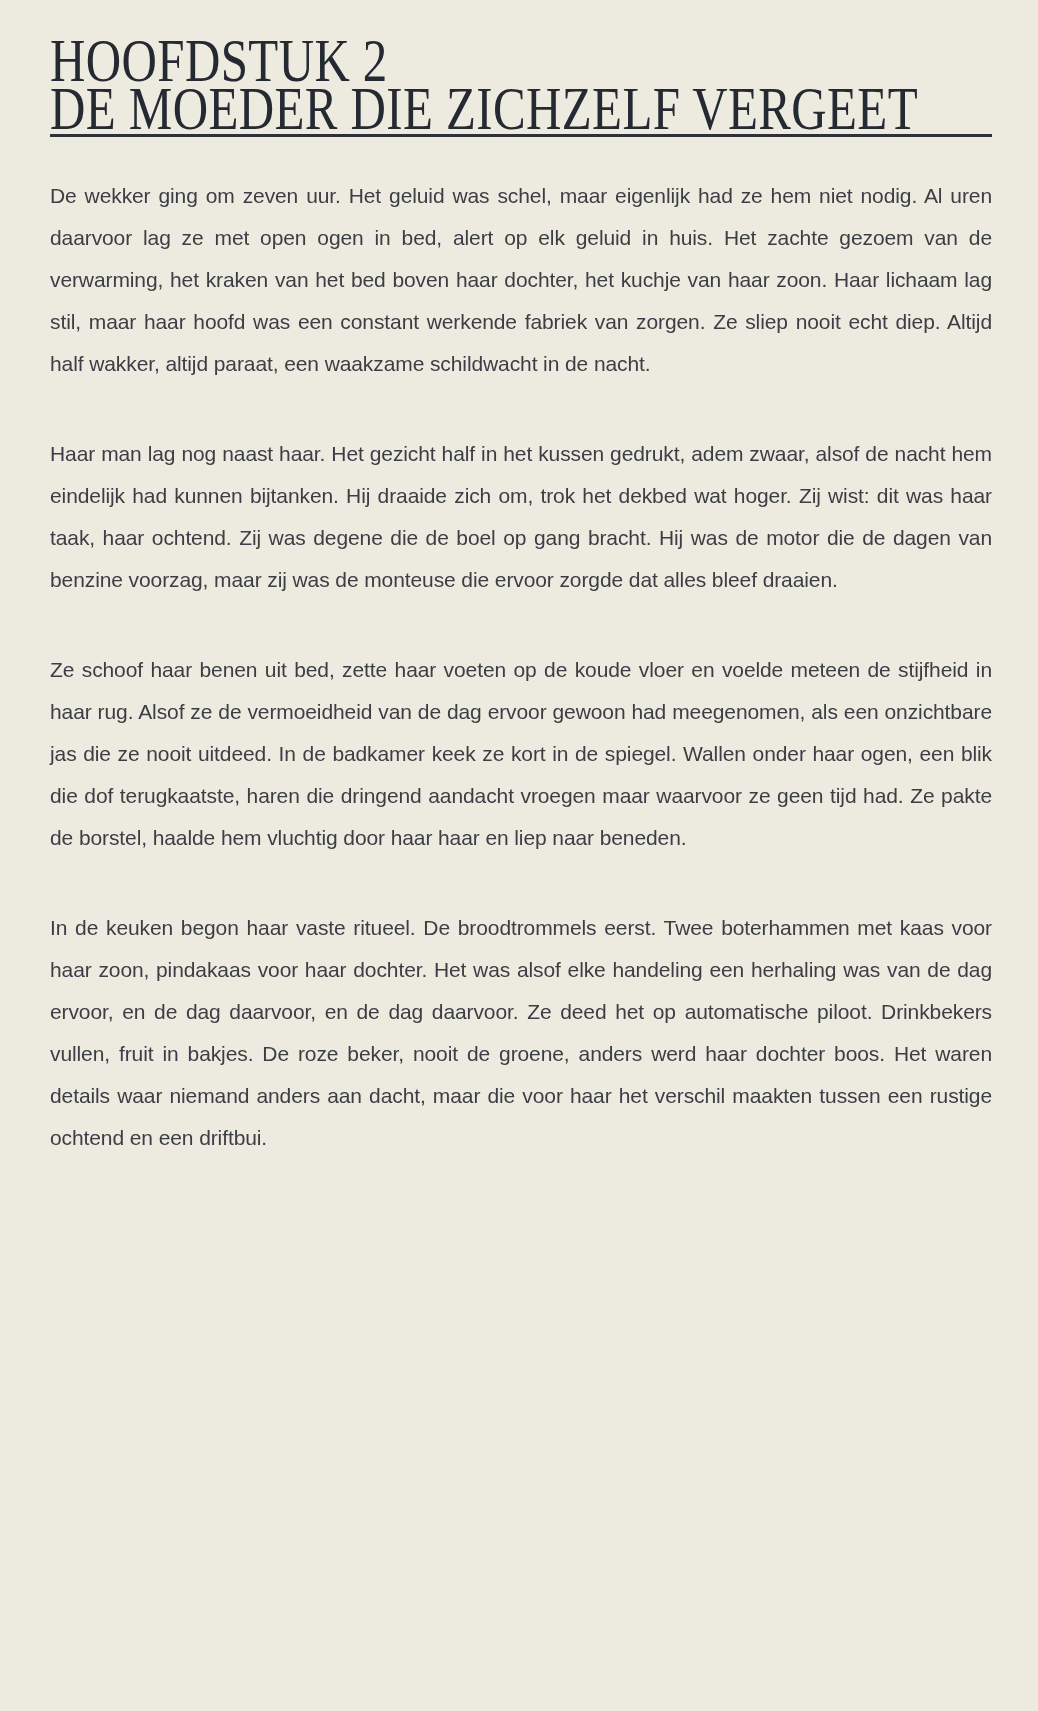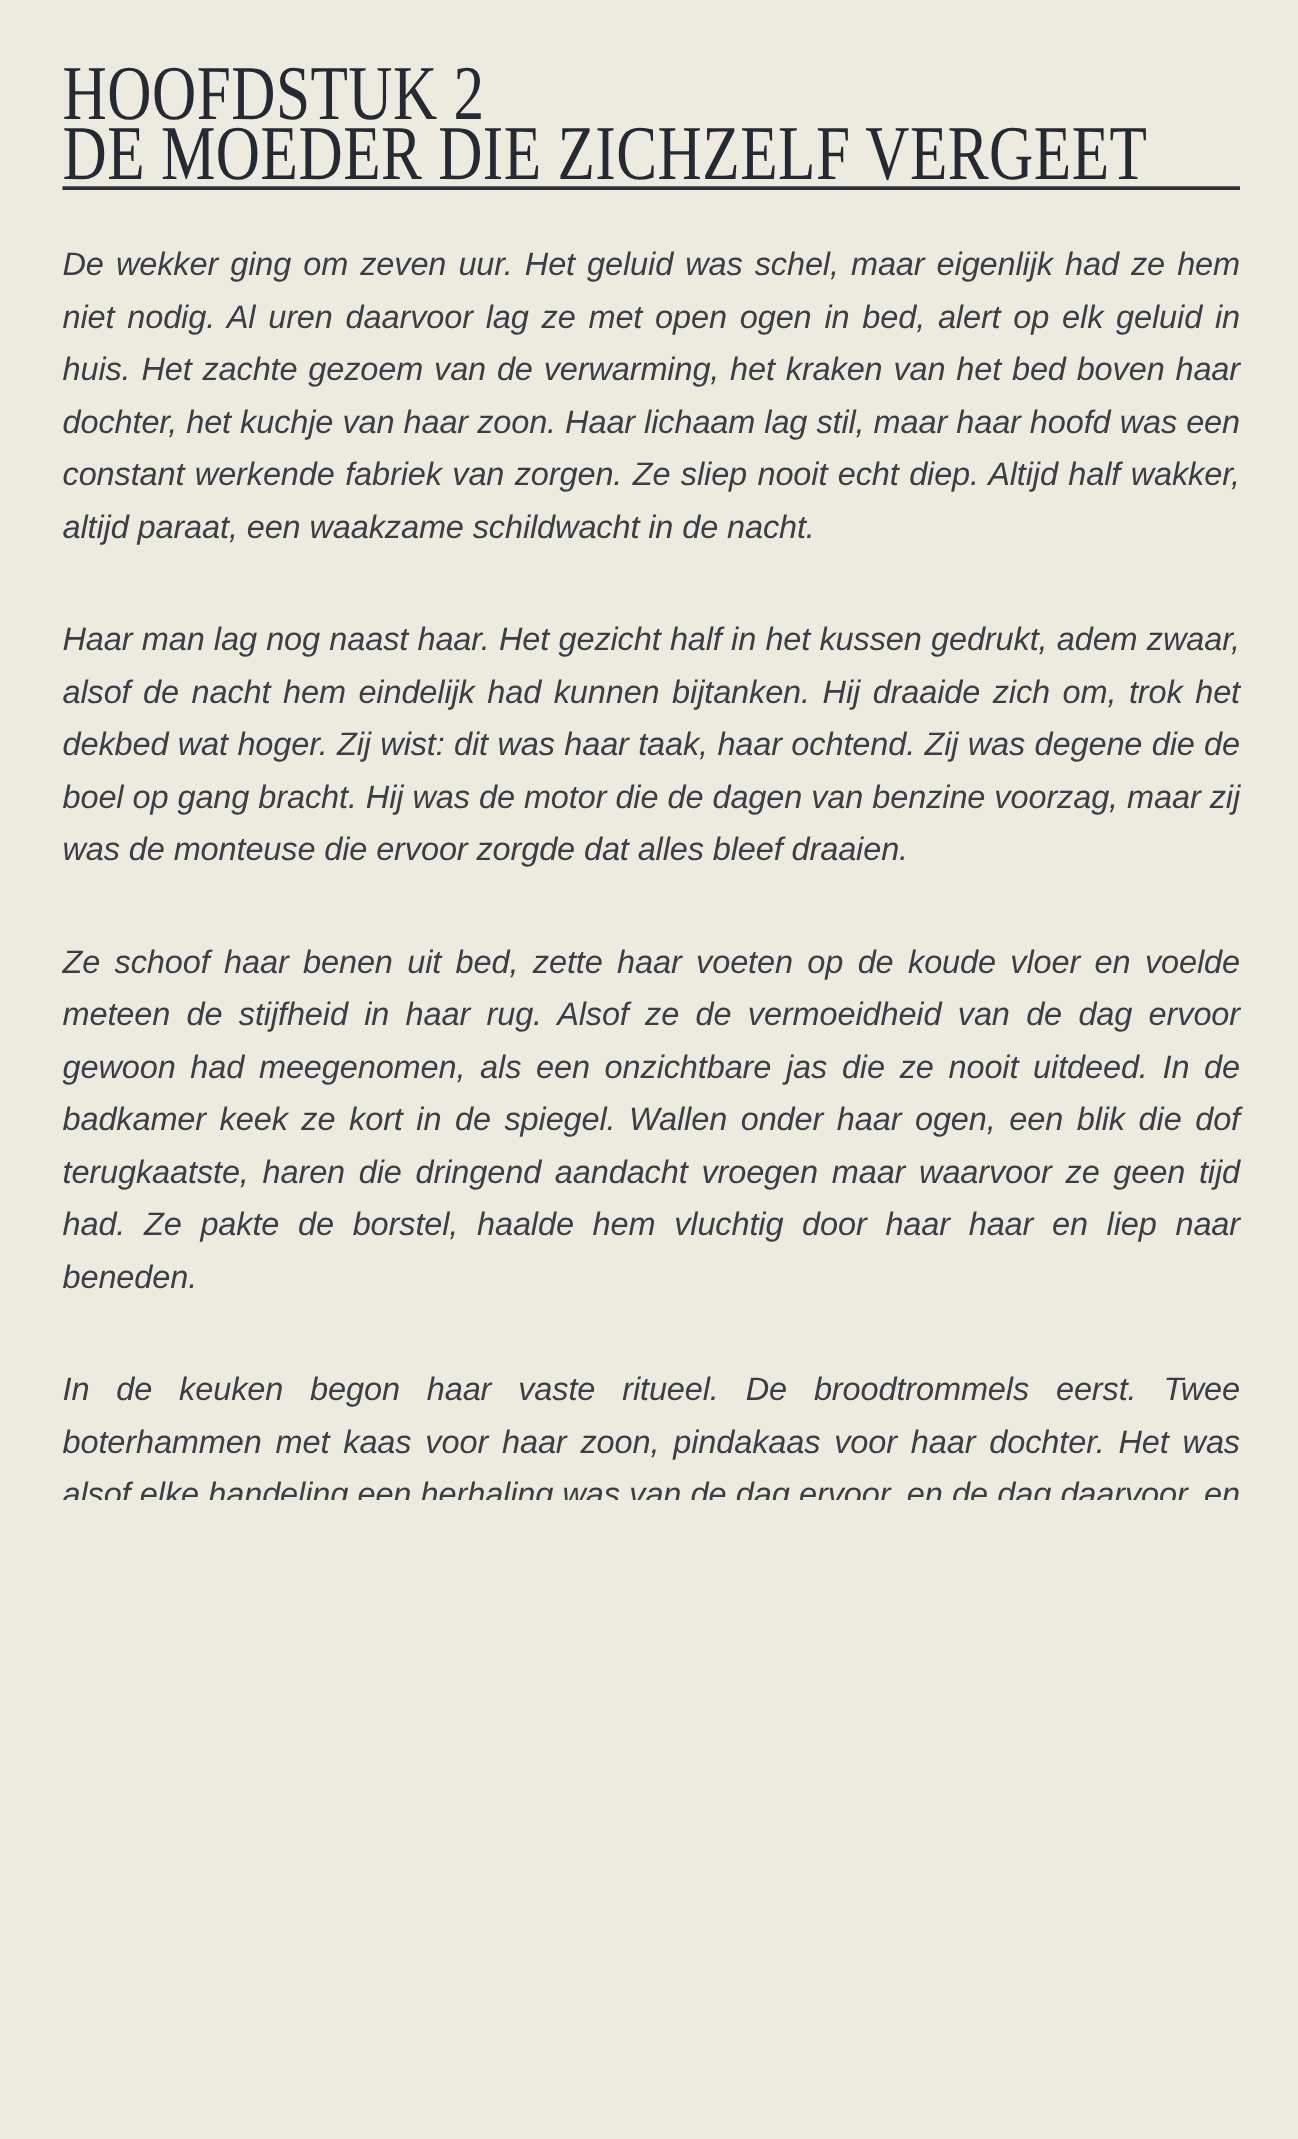--- a/index.html
+++ b/index.html
@@ -9,21 +9,21 @@
   body {
     background: #edeae0;
     font-family: "Liberation Sans", sans-serif;
   }
   .page {
     position: relative;
     width: 1038px;
     height: 1200px;
     box-sizing: border-box;
     background: #edeae0;
-    padding: 51px 46px 0 50px;
+    padding: 36px 46px 0 50px;
     overflow: hidden;
   }
   
   .chapter-header {
     margin: 0 0 38px 0;
   }
   .chapter-title {
     margin: 0;
     font-family: "Liberation Serif", serif;
     font-weight: 400;
@@ -39,25 +39,24 @@
     white-space: nowrap;
   }
   .title-rule {
     margin-top: 2px;
     height: 3px;
     background: #2e3238;
   }
   
   .body-text {
     color: #3b3e44;
-    font-size: 26px;
+    font-size: 21px;
     line-height: 42px;
     text-align: justify;
     letter-spacing: -0.1px;
-    font-style: italic;
   }
   .body-text p {
     margin: 0 0 48px 0;
   }
   .body-text p:last-child {
     margin-bottom: 16px;
   }
 </style>
 </head>
 <body>

